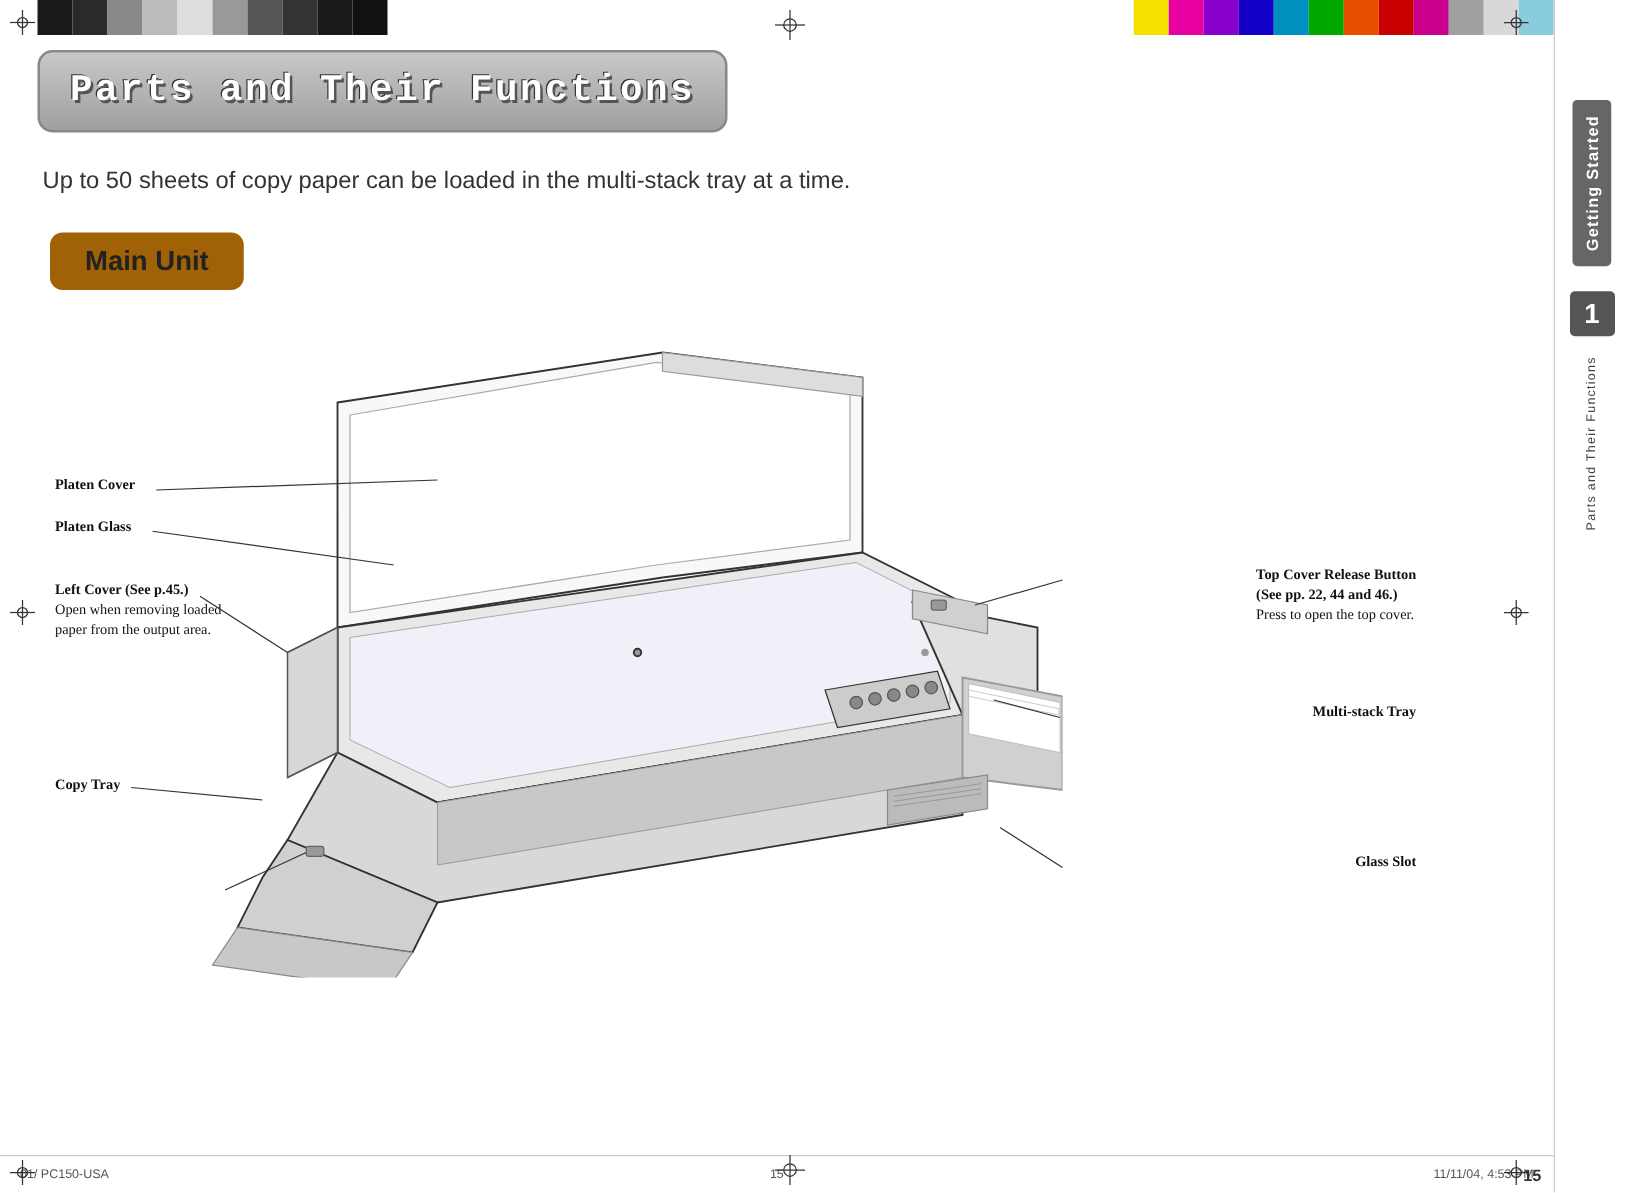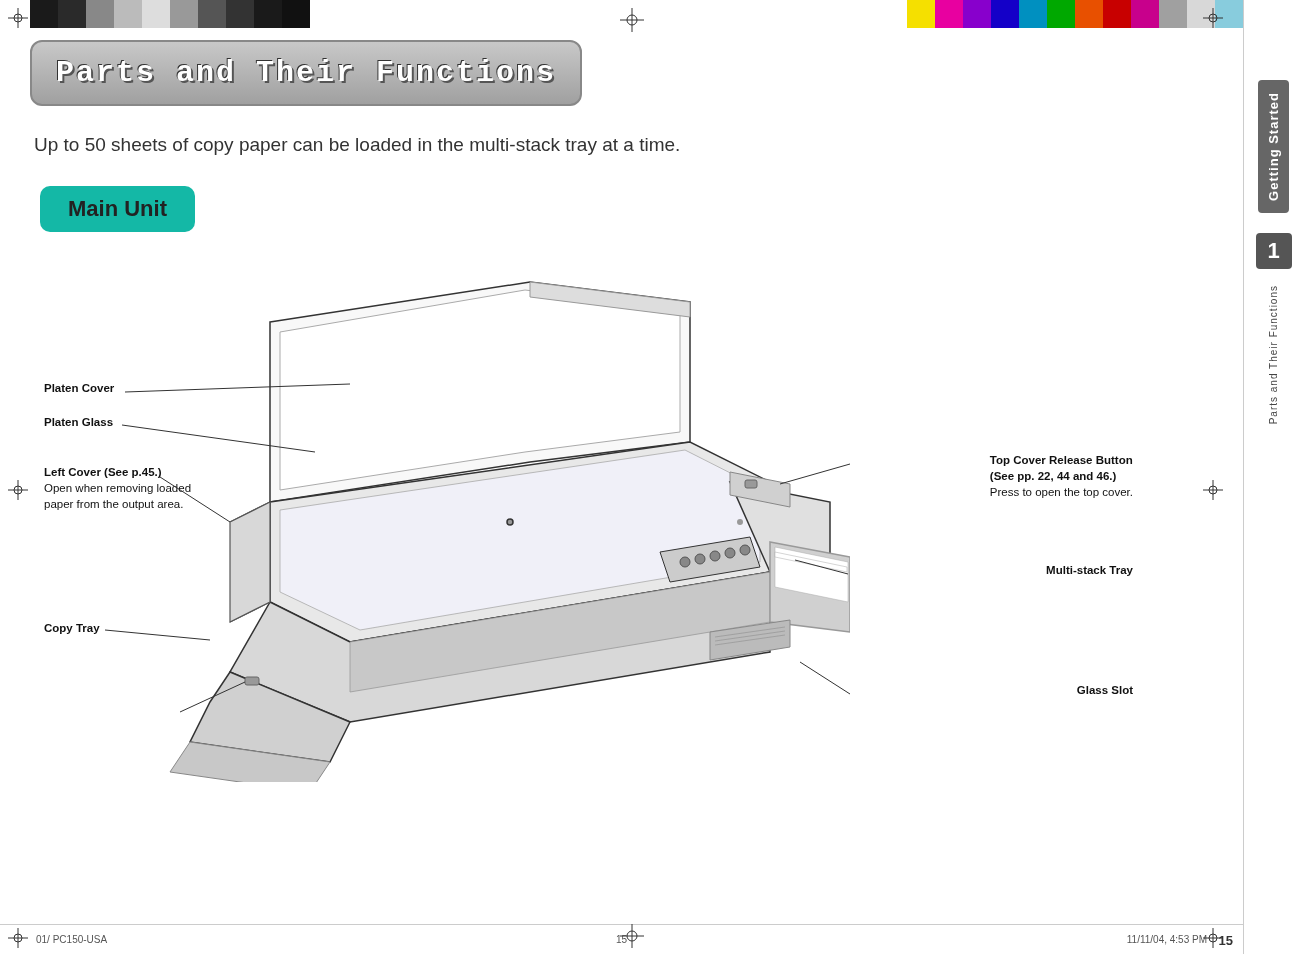--- a/index.html
+++ b/index.html
@@ -67,38 +67,39 @@
     
     .subtitle {
       font-size: 19px;
       color: #333;
       margin-bottom: 30px;
       margin-left: 4px;
     }
 
     
     .main-unit-label {
-      background: #14b8a6;
+      background: #a16207;
       border-radius: 10px;
       padding: 10px 28px;
       display: inline-block;
       margin-bottom: 20px;
       margin-left: 10px;
     }
     .main-unit-label span {
       font-size: 22px;
       font-weight: bold;
       color: #222;
     }
 
     
     .diagram-area {
       position: relative;
       width: 100%;
       height: 560px;
+      font-family: Liberation Serif, serif;
     }
 
     
     .diagram-svg {
       position: absolute;
       left: 120px;
       top: 10px;
       width: 700px;
       height: 520px;
     }
@@ -165,21 +166,21 @@
     
     .bottom-bar {
       position: absolute;
       bottom: 0;
       left: 0;
       right: 60px;
       height: 30px;
       display: flex;
       align-items: center;
       border-top: 1px solid #ccc;
-      padding: 0 36px;
+      padding: 0 16px;
       font-size: 10px;
       color: #555;
     }
     .bottom-bar .left-text { margin-right: auto; }
     .bottom-bar .center-text { position: absolute; left: 50%; transform: translateX(-50%); }
     .bottom-bar .right-text { margin-left: auto; }
     .bottom-page-num {
       position: absolute;
       bottom: 0;
       right: 60px;

